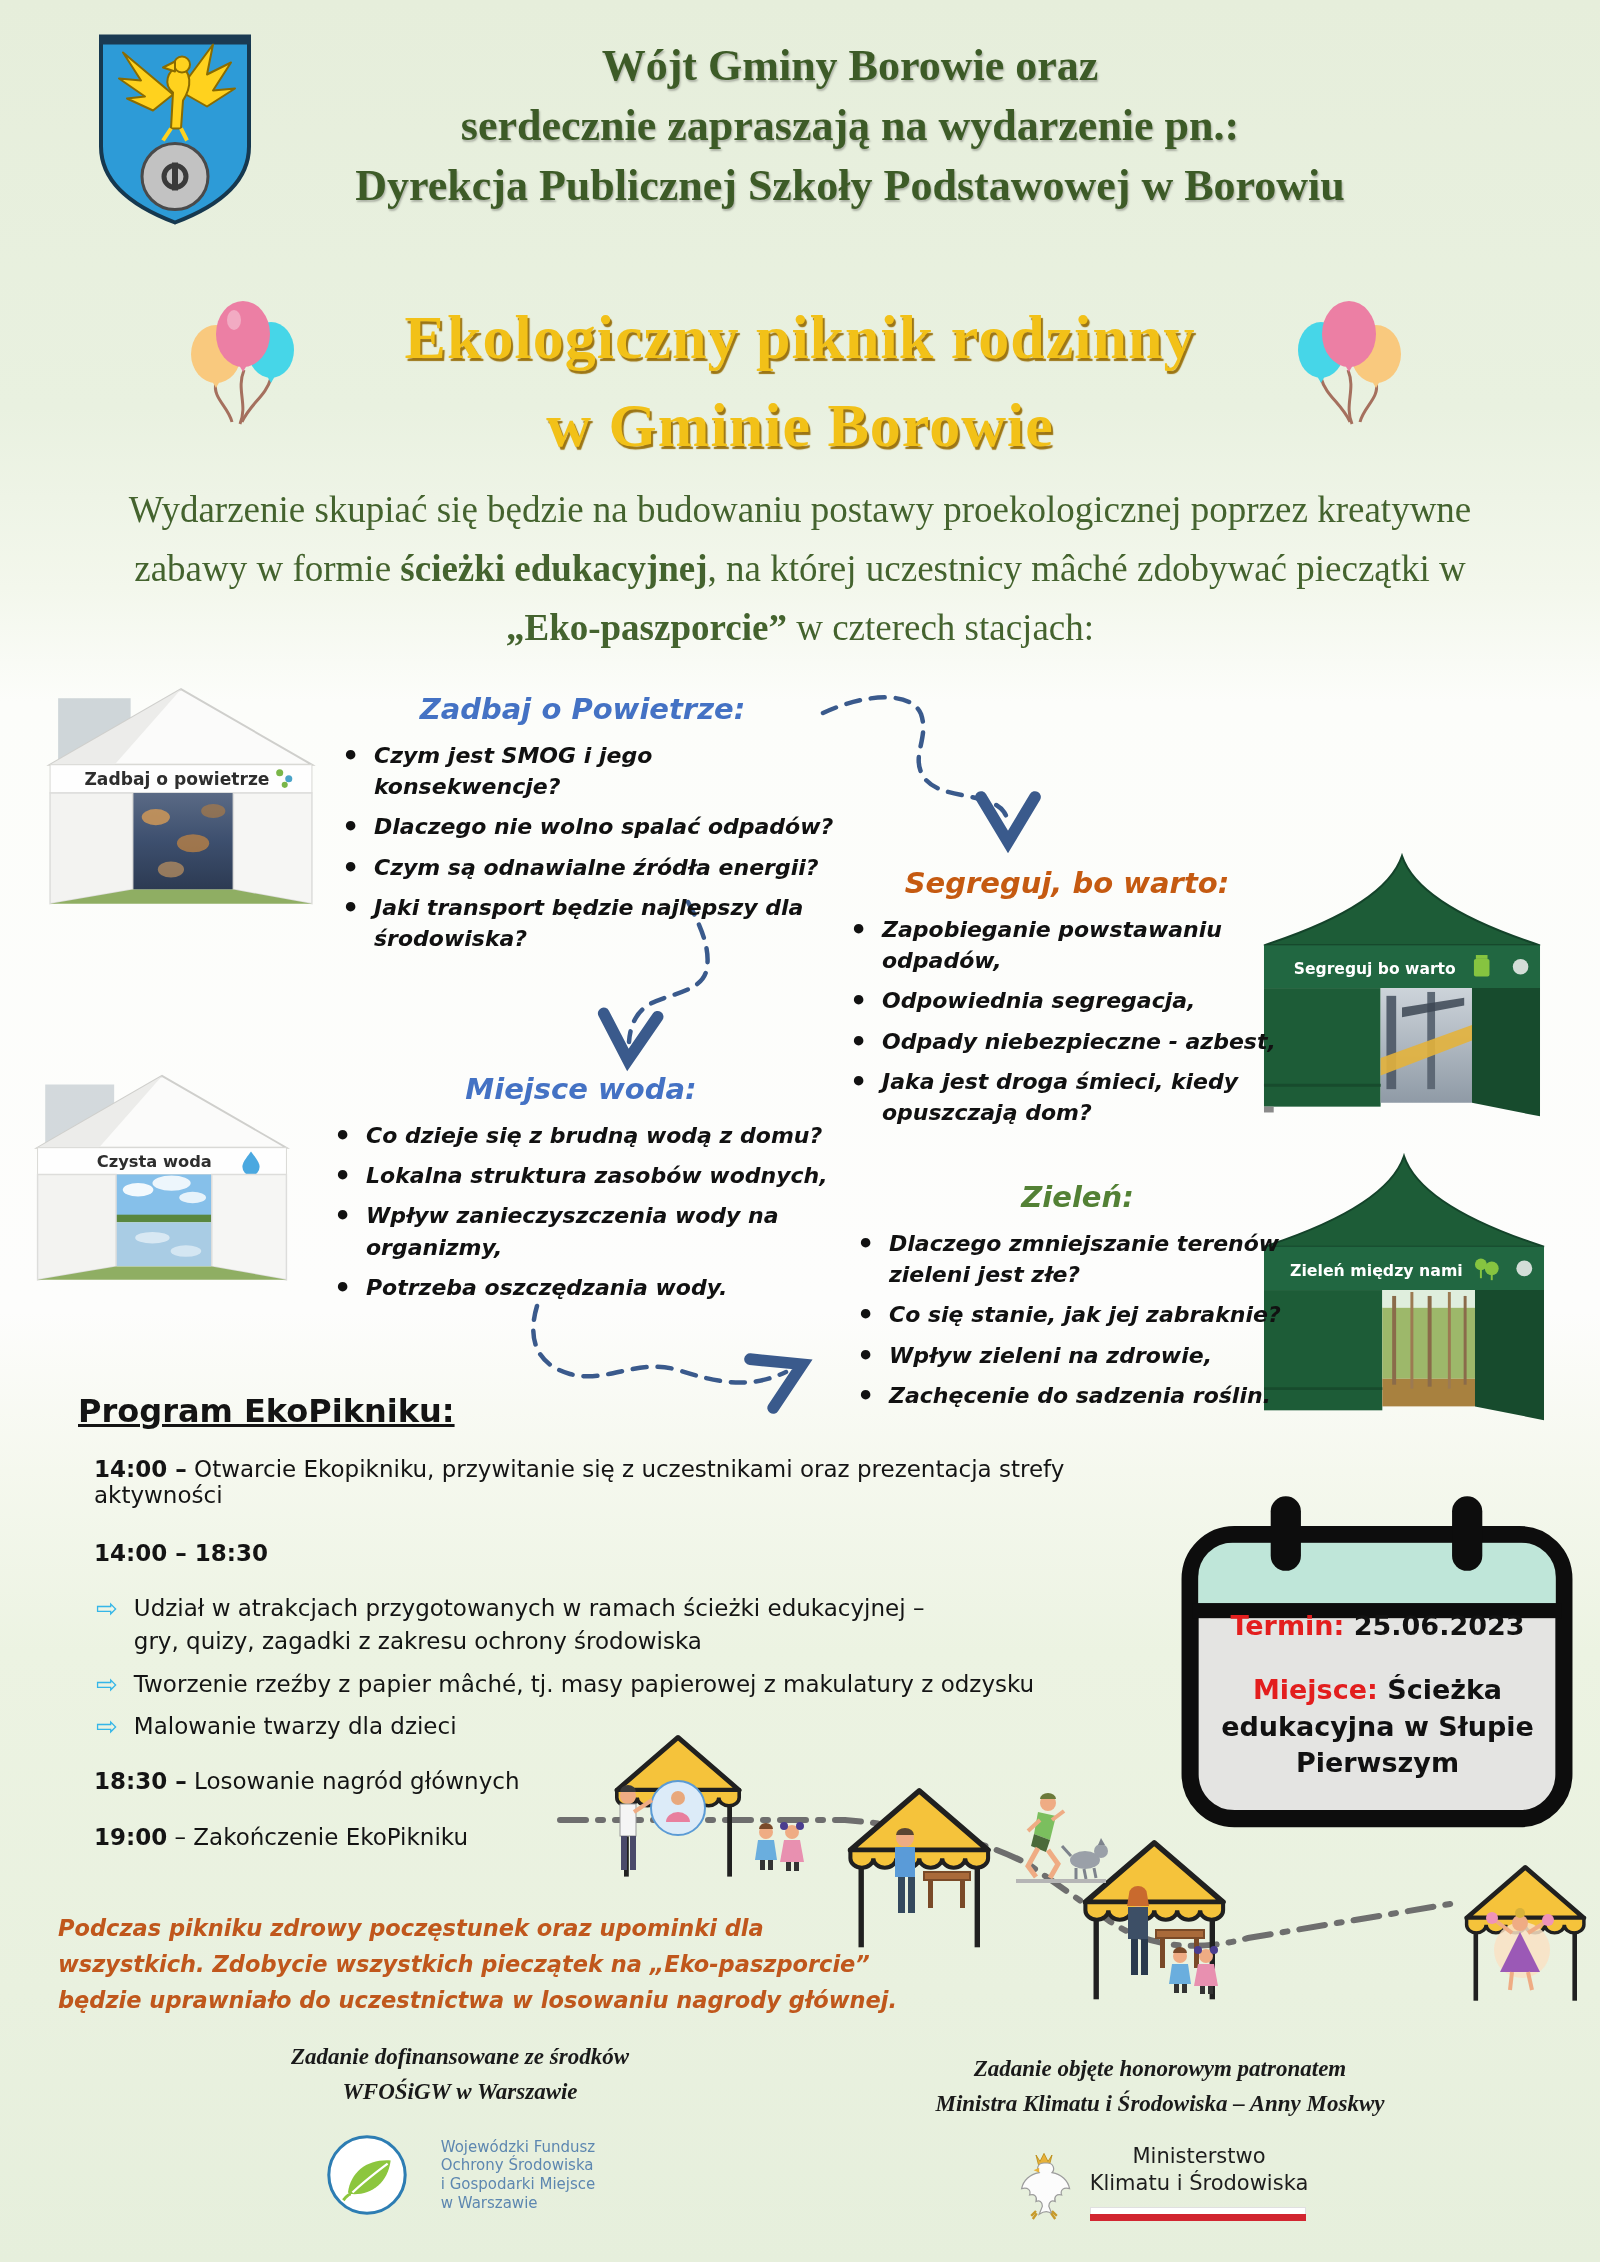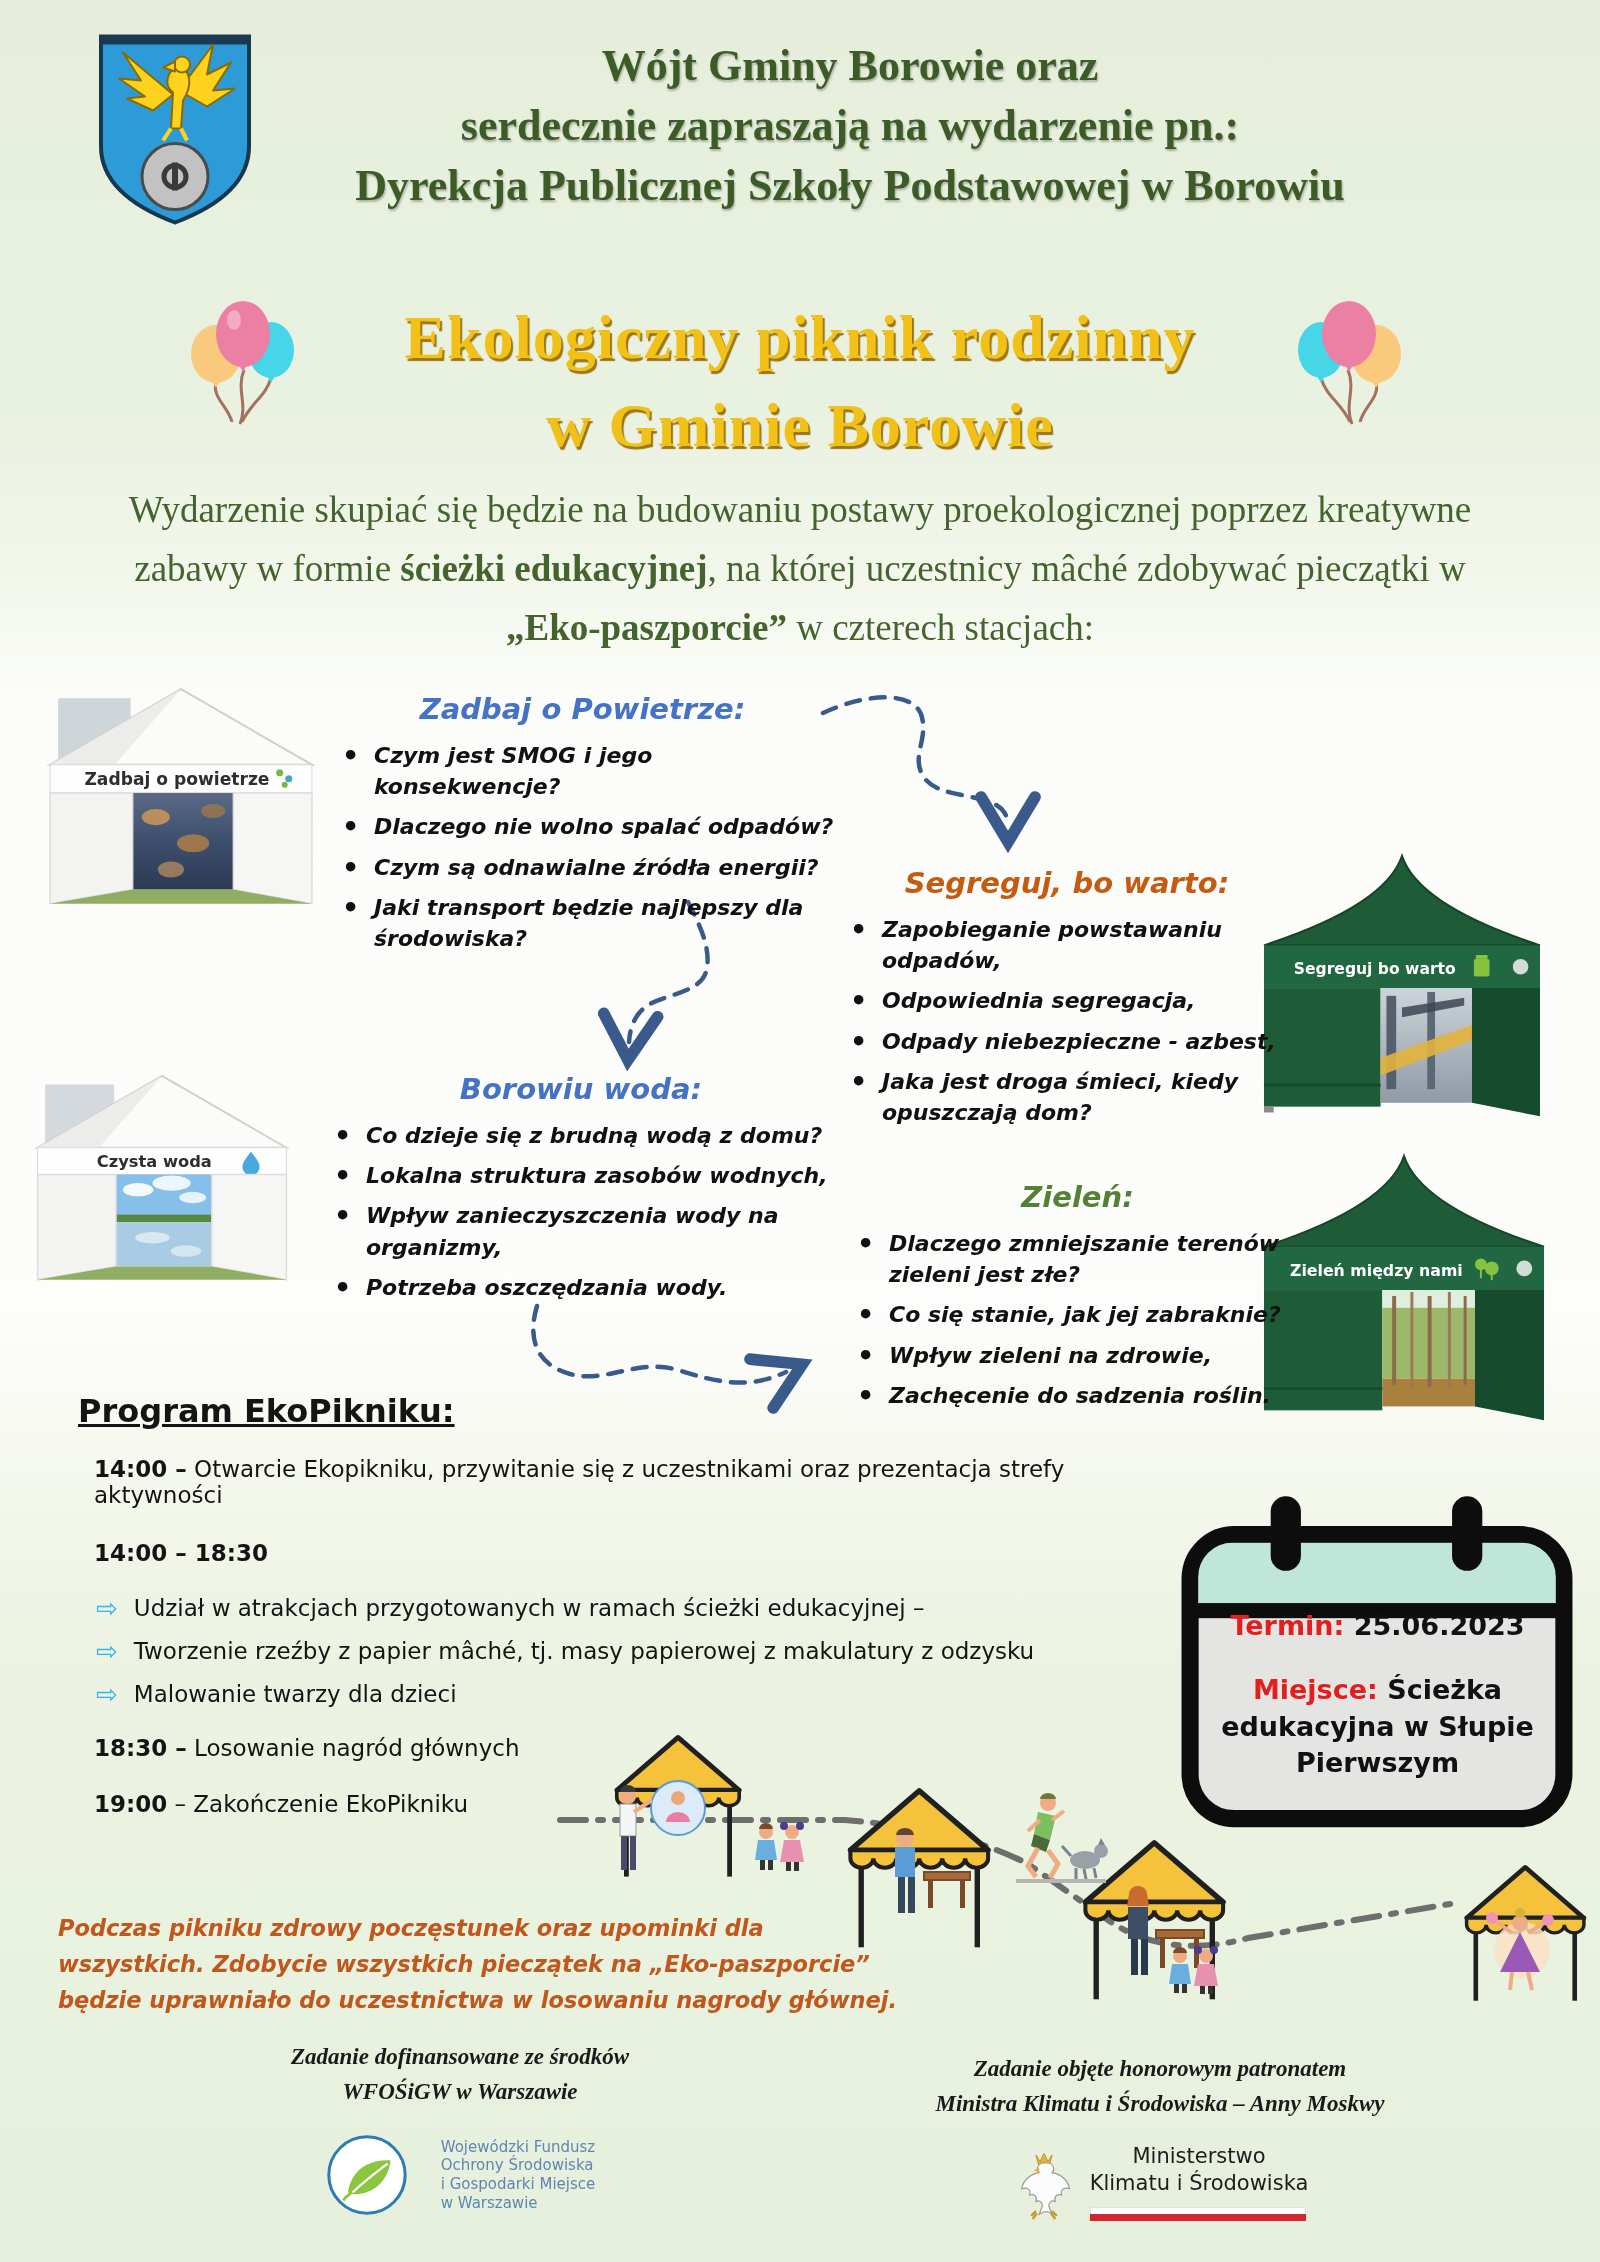--- a/index.html
+++ b/index.html
@@ -280,21 +280,21 @@
     <h3 class="h-orange">Segreguj, bo warto:</h3>
     <ul>
       <li><span>Zapobieganie powstawaniu odpadów,</span></li>
       <li><span>Odpowiednia segregacja,</span></li>
       <li><span>Odpady niebezpieczne - azbest,</span></li>
       <li><span>Jaka jest droga śmieci, kiedy opuszczają dom?</span></li>
     </ul>
   </section>
 
   <section class="station" id="station-water">
-    <h3 class="h-blue">Borowiu woda:</h3>
+    <h3 class="h-blue">Miejsce woda:</h3>
     <ul>
       <li><span>Co dzieje się z brudną wodą z domu?</span></li>
       <li><span>Lokalna struktura zasobów wodnych,</span></li>
       <li><span>Wpływ zanieczyszczenia wody na organizmy,</span></li>
       <li><span>Potrzeba oszczędzania wody.</span></li>
     </ul>
   </section>
 
   <section class="station" id="station-green">
     <h3 class="h-green">Zieleń:</h3>
@@ -306,21 +306,21 @@
     </ul>
   </section>
 
   <section id="program">
     <h2 class="program-heading">Program EkoPikniku:</h2>
     <p class="prog-line l1"><span class="prog-time">14:00 –</span><span> Otwarcie Ekopikniku, przywitanie się z uczestnikami oraz prezentacja strefy aktywności</span></p>
     <p class="prog-line l2">14:00 – 18:30</p>
     <div class="activities">
       <div class="activity">
         <span class="arrow">⇨</span>
-        <span class="act-text"><span>Udział w atrakcjach przygotowanych w ramach ścieżki edukacyjnej –</span></span>
+        <span class="act-text"><span>Udział w atrakcjach przygotowanych w ramach ścieżki edukacyjnej –</span><span class="act-line2">gry, quizy, zagadki z zakresu ochrony środowiska</span></span>
       </div>
       <div class="activity">
         <span class="arrow">⇨</span>
         <span class="act-text"><span>Tworzenie rzeźby z papier mâché, tj. masy papierowej z makulatury z odzysku</span><span class="act-line2"></span></span>
       </div>
       <div class="activity">
         <span class="arrow">⇨</span>
         <span class="act-text"><span>Malowanie twarzy dla dzieci</span><span class="act-line2"></span></span>
       </div>
     </div>

